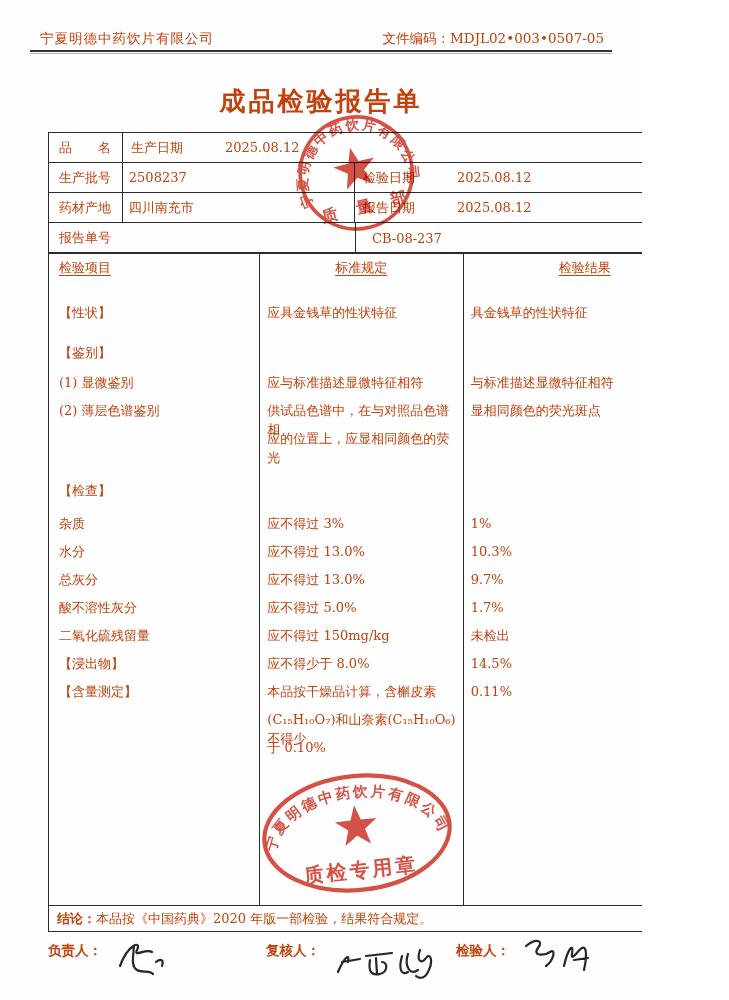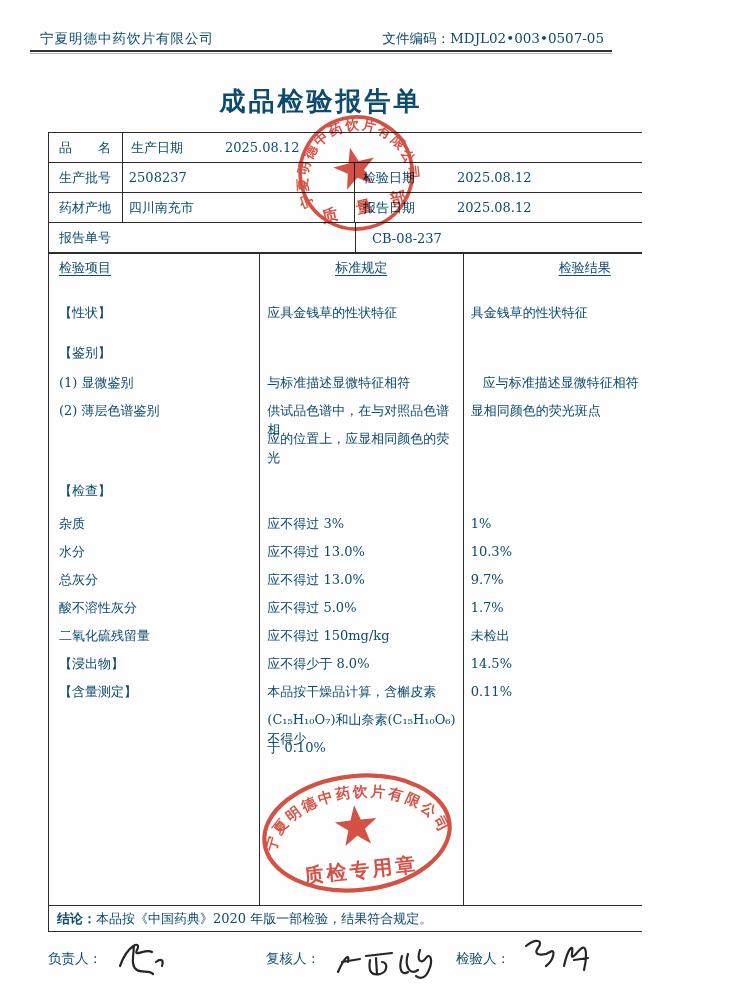--- a/index.html
+++ b/index.html
@@ -1,19 +1,19 @@
 <!DOCTYPE html>
 <html><head>
 <meta charset="utf-8">
 <style>
   html,body{margin:0;padding:0;background:#ffffff;}
   .page{
     position:relative;width:642px;height:1000px;background:#fefefe;
     font-family:"DejaVu Serif","Liberation Serif",serif;
-    color:#0c4a6e;font-size:13px;overflow:hidden;
+    color:#c2410c;font-size:13px;overflow:hidden;
   }
   
   .hdr-company{position:absolute;left:40px;top:30px;font-size:13.5px;letter-spacing:1px;}
   .hdr-code{position:absolute;right:38px;top:30px;font-size:13.5px;}
   .hdr-rule{position:absolute;left:30px;right:30px;top:50px;height:0;border-top:2px solid #333;}
   .hdr-rule2{position:absolute;left:30px;right:30px;top:53px;height:0;border-top:1px solid #b5b5b5;}
   .doc-title{position:absolute;left:0;right:0;top:84px;text-align:center;
     font-size:26px;font-weight:bold;letter-spacing:3px;}
   
   .info-table{position:absolute;left:48px;top:132px;width:630px;border:1px solid #2b2b2b;box-sizing:border-box;}
@@ -46,21 +46,21 @@
   .mc-2{width:204px;padding-left:9px;}
   .mc-3{width:216px;padding-left:9px;}
   .mt-20{margin-top:20px;}.mt-12{margin-top:12px;}.mt-2{margin-top:2px;}
   .mt-24{margin-top:24px;}.mt-5{margin-top:5px;}
   .hline-bottom{position:absolute;left:0;right:0;top:652px;border-top:1px solid #2b2b2b;}
   .concl-row{position:absolute;left:0;right:0;top:653px;height:26px;display:flex;
     align-items:center;padding-left:8px;}
   .concl-label{font-weight:bold;}
   
   .sig-row{position:absolute;left:48px;top:936px;width:630px;height:56px;font-size:13.5px;}
-  .sig-label{position:absolute;top:14px;font-weight:400;}
+  .sig-label{position:absolute;top:6px;font-weight:700;}
   .sig-label.l1{left:0;}
   .sig-label.l2{left:218px;}
   .sig-label.l3{left:408px;}
   .sig-svg{position:absolute;top:-4px;}
   .sig-svg.s1{left:58px;}
   .sig-svg.s2{left:282px;}
   .sig-svg.s3{left:468px;}
   .sig-svg path{stroke:#141414;stroke-width:2.2;fill:none;stroke-linecap:round;stroke-linejoin:round;opacity:.92;}
   
   .stamp{position:absolute;pointer-events:none;mix-blend-mode:multiply;opacity:.88;}
@@ -126,22 +126,22 @@
         <div class="mc mc-2">应具金钱草的性状特征</div>
         <div class="mc mc-3">具金钱草的性状特征</div>
       </div>
       <div class="mrow mt-12">
         <div class="mc mc-1">【鉴别】</div>
         <div class="mc mc-2"></div>
         <div class="mc mc-3"></div>
       </div>
       <div class="mrow mt-2">
         <div class="mc mc-1">(1) 显微鉴别</div>
+        <div class="mc mc-2">应与标准描述显微特征相符</div>
         <div class="mc mc-3">与标准描述显微特征相符</div>
-        <div class="mc mc-2">应与标准描述显微特征相符</div>
       </div>
       <div class="mrow">
         <div class="mc mc-1">(2) 薄层色谱鉴别</div>
         <div class="mc mc-2">供试品色谱中，在与对照品色谱相</div>
         <div class="mc mc-3">显相同颜色的荧光斑点</div>
       </div>
       <div class="mrow">
         <div class="mc mc-1"></div>
         <div class="mc mc-2">应的位置上，应显相同颜色的荧光</div>
         <div class="mc mc-3"></div>

